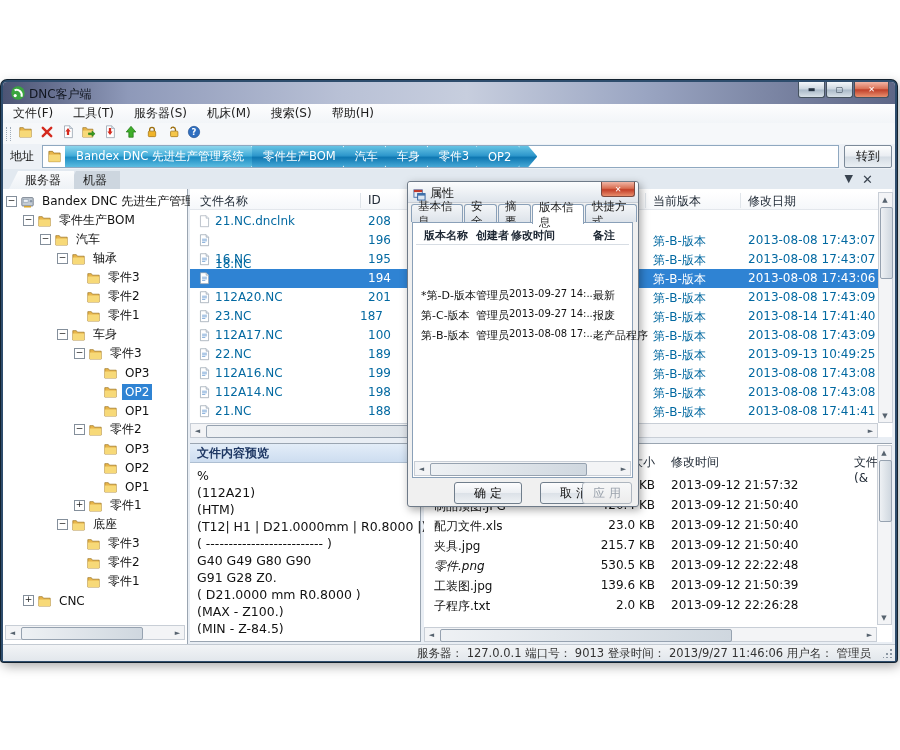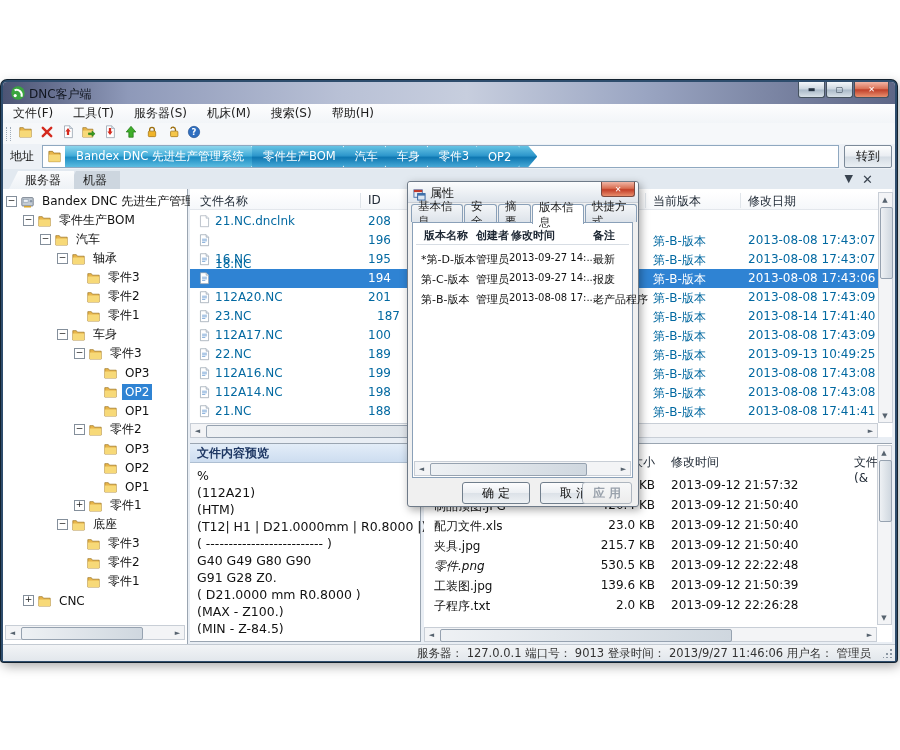--- a/index.html
+++ b/index.html
@@ -89,25 +89,25 @@
   .dlg-title .txt{position:absolute;left:22px;top:3px;font-size:12px;color:#111;}
   .dlg-close{position:absolute;right:3px;top:0;width:32px;height:14px;border:1px solid #7c4a40;border-top:none;border-radius:0 0 3px 3px;
      background:linear-gradient(#f0b5a5,#d96e52 45%,#c33f28 55%,#e88d6c);color:#fff;font-size:8px;display:flex;align-items:center;justify-content:center;}
   .dlg-tabs{position:absolute;left:3px;top:22px;height:18px;display:flex;}
   .dtab{height:17px;margin-right:1px;padding:0 6px;font-size:11.5px;color:#222;display:flex;align-items:center;
      border:1px solid #8aa0b8;border-bottom:none;border-radius:3px 3px 0 0;background:linear-gradient(#f4f6f8,#dde3ea);}
   .dtab.active{background:#fff;height:19px;position:relative;z-index:2;}
   .dlg-page{position:absolute;left:4px;top:40px;width:221px;height:256px;background:#fff;border:1px solid #8aa0b8;box-sizing:border-box;}
   .dlg-page .dhead span{position:absolute;top:5px;font-size:11px;color:#1d2733;font-weight:bold;}
   .dhl{position:absolute;left:3px;top:21px;width:213px;height:1px;background:#d7dde4;}
-  .drow span{position:absolute;font-size:11px;color:#111;white-space:nowrap;}
+  .drow span{position:absolute;font-size:11px;color:#111;white-space:nowrap;margin-top:36px;}
   .dlg-btns{position:absolute;top:300px;left:0;width:100%;}
   .dbtn{position:absolute;width:66px;height:20px;border:1px solid #707e8c;border-radius:3px;font-size:12px;color:#111;
      display:flex;align-items:center;justify-content:center;background:linear-gradient(#fdfdfe,#eceff3 48%,#dce2e8 52%,#eef1f4);}
-  .dbtn.disabled{color:#9aa2ac;border-color:#aeb6bf;background:linear-gradient(#f7f8f9,#ececec);font-weight:bold;}
+  .dbtn.disabled{color:#9aa2ac;border-color:#aeb6bf;background:linear-gradient(#f7f8f9,#ececec);}
   .splitter-v{position:absolute;left:418px;top:254px;width:3px;height:199px;background:#e9eef4;}
   .splitter-h{position:absolute;left:187px;top:248px;width:705px;height:6px;background:#e9eef4;}
 </style>
 </head>
 <body>
 
 <div class="screen">
   <div class="window">
 
     <div class="titlebar">
@@ -513,21 +513,21 @@
             <span style="left: 463px;">第-B-版本</span>
             <span style="left: 558px;">2013-08-08 17:43:09</span>
           </div>
           <div class="flrow" style="top: 118px;">
             <span class="fico"><svg viewBox="0 0 16 16" width="13" height="14">
                 <path d="M3 1.5h7l3 3V15H3z" fill="#fff" stroke="#8a97a5" stroke-width=".8"></path>
                 <path d="M10 1.5v3h3" fill="#dfe7ef" stroke="#8a97a5" stroke-width=".7"></path>
                 <path d="M5 7h6M5 9h6M5 11h4" stroke="#6f9fd4" stroke-width="1"></path>
               </svg></span>
             <span style="left: 25px;">23.NC</span>
-            <span style="left: 187px;">187</span>
+            <span style="left: 170px;">187</span>
             <span style="left: 463px;">第-B-版本</span>
             <span style="left: 558px;">2013-08-14 17:41:40</span>
           </div>
           <div class="flrow" style="top: 137px;">
             <span class="fico"><svg viewBox="0 0 16 16" width="13" height="14">
                 <path d="M3 1.5h7l3 3V15H3z" fill="#fff" stroke="#8a97a5" stroke-width=".8"></path>
                 <path d="M10 1.5v3h3" fill="#dfe7ef" stroke="#8a97a5" stroke-width=".7"></path>
                 <path d="M5 7h6M5 9h6M5 11h4" stroke="#6f9fd4" stroke-width="1"></path>
               </svg></span>
             <span style="left: 25px;">112A17.NC</span>
@@ -721,20 +721,20 @@
             <span style="left: 96px; top: 3px; font-size: 10px;">2013-08-08 17:...</span>
             <span style="left: 180px; top: 3px;">老产品程序</span>
           </div>
           <div class="sb h" style="left: 1px; top: 238px; width: 217px; height: 15px;">
             <span class="arr" style="left: 0px;">◄</span>
             <span class="arr" style="right: 0px;">►</span>
             <span class="thumb" style="left: 15px; width: 155px;"></span>
           </div>
         </div>
       <div class="dlg-btns">
-        <span class="dbtn" style="left:54px;">确 定</span>
+        <span class="dbtn" style="left:46px;">确 定</span>
         <span class="dbtn" style="left:132px;">取 消</span>
         <span class="dbtn disabled" style="left:173px;width:48px;left:174px;">应 用</span>
       </div>
     </div>
 
   </div>
 </div>
 
 </body></html>

